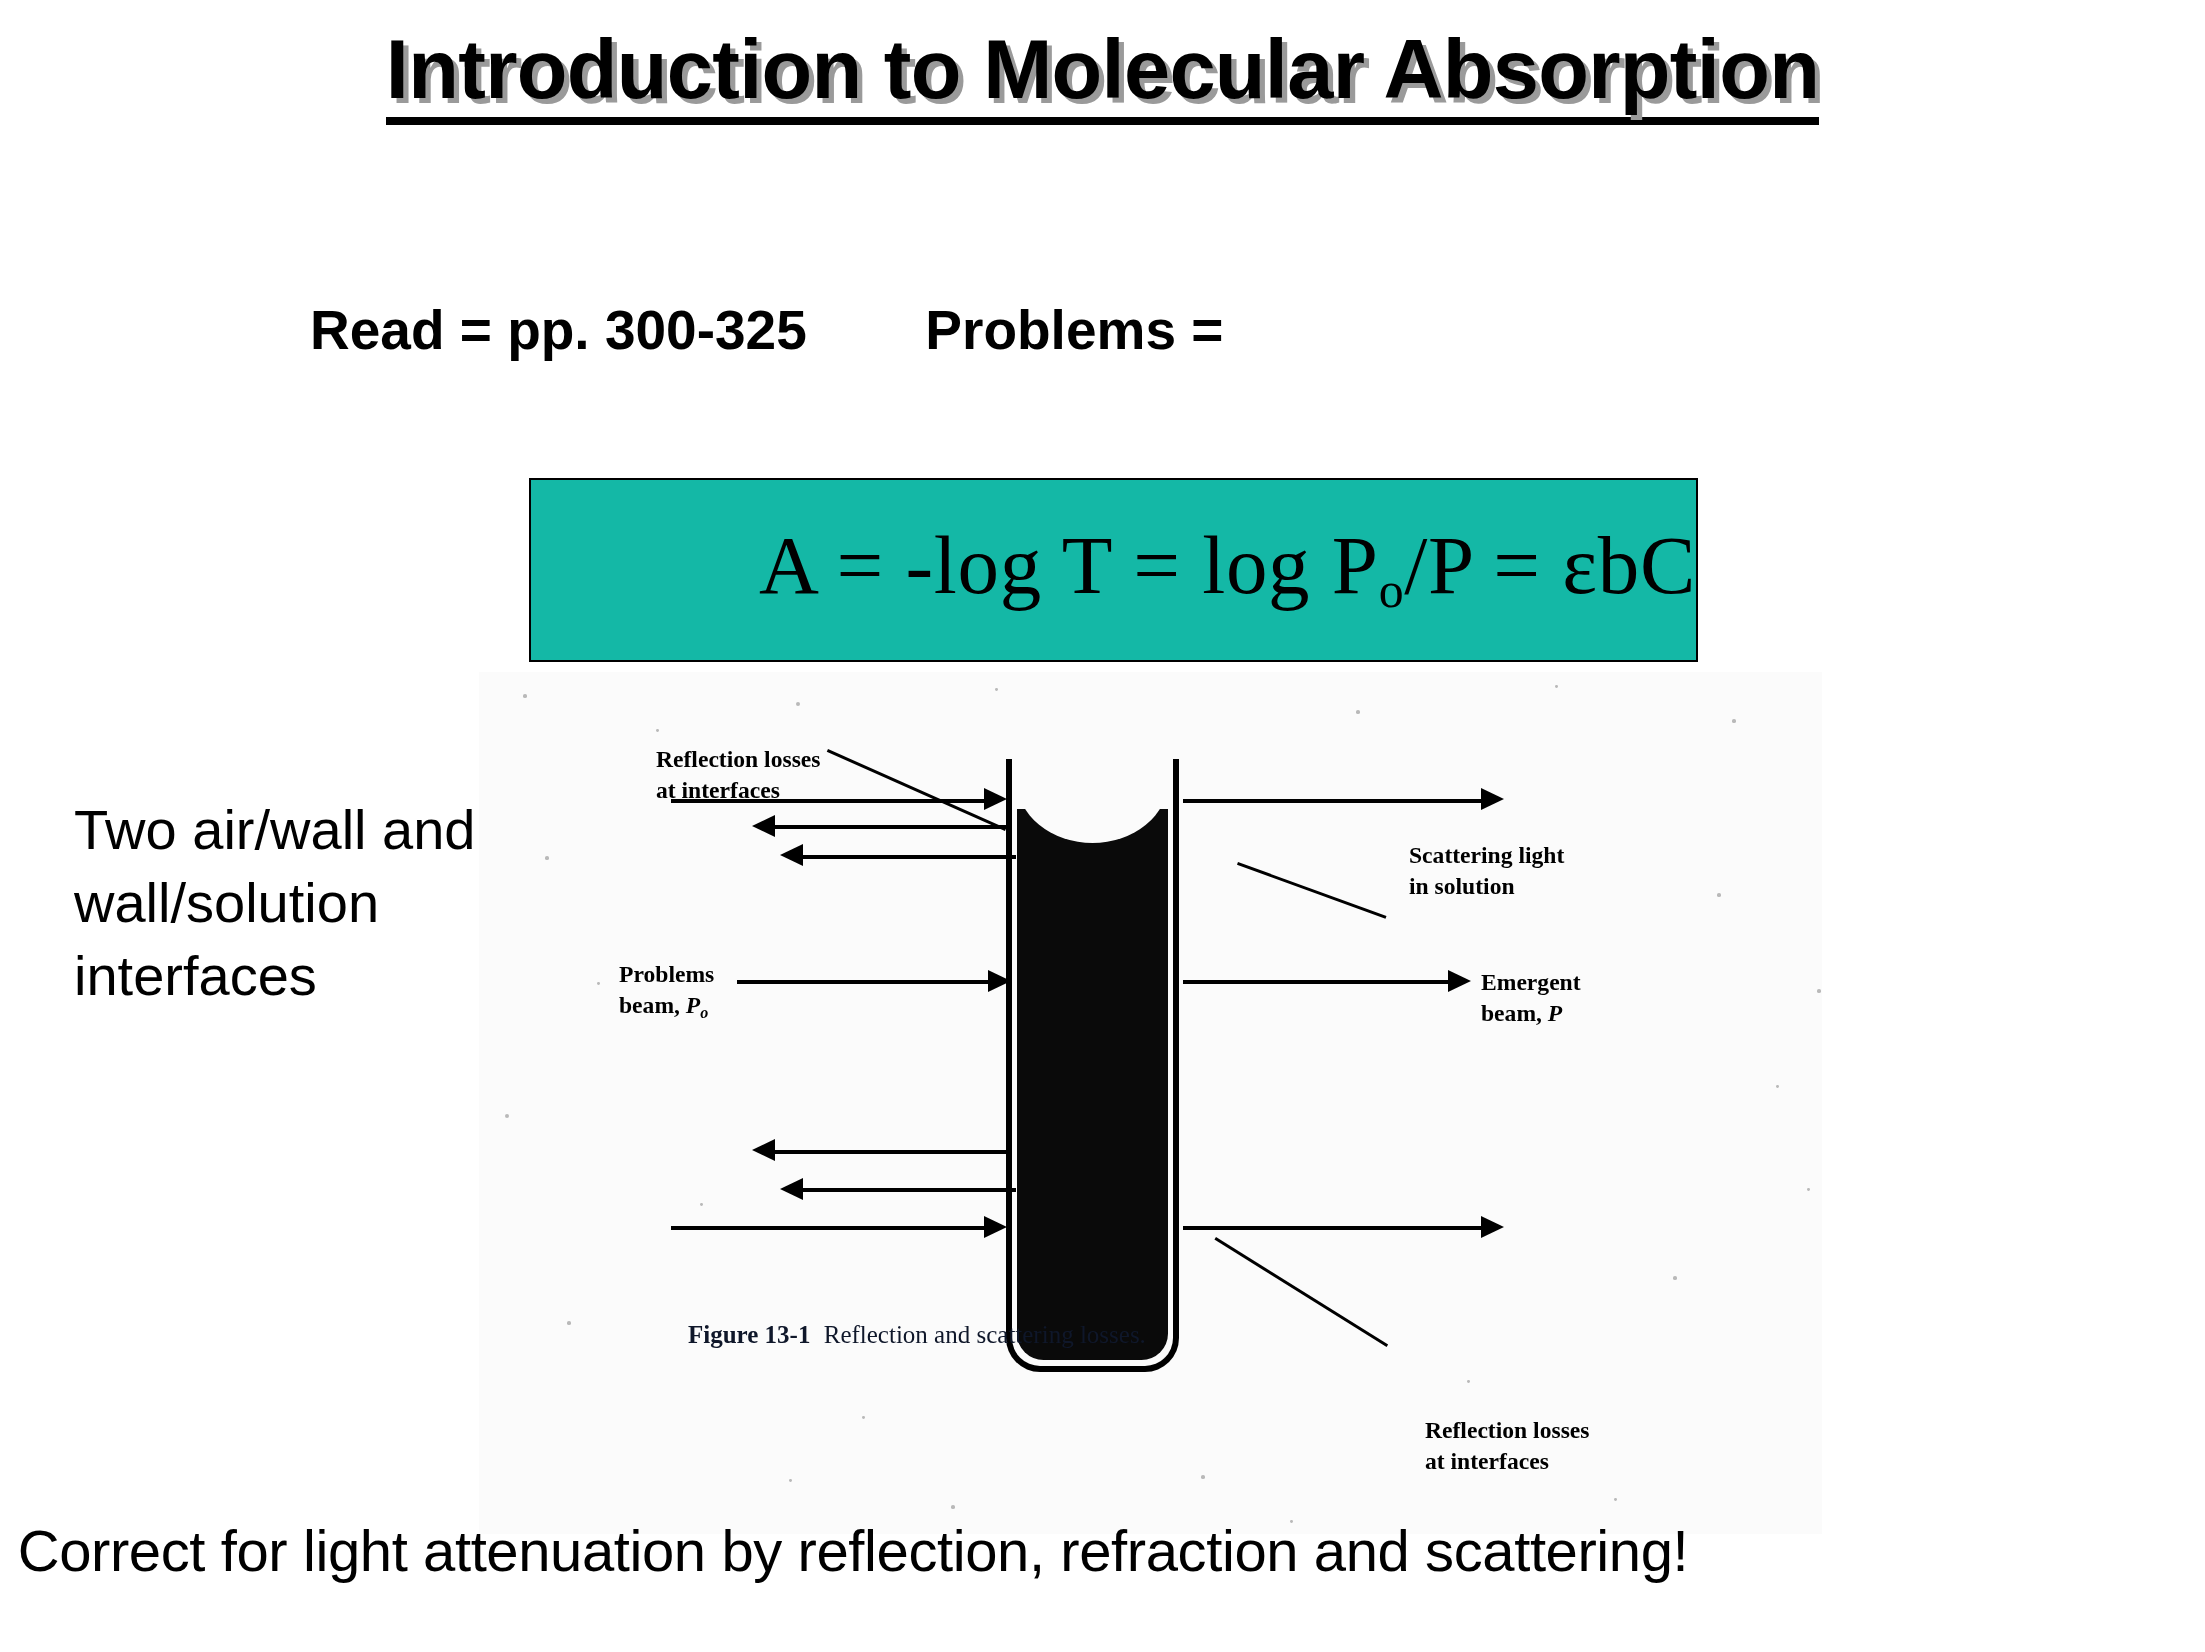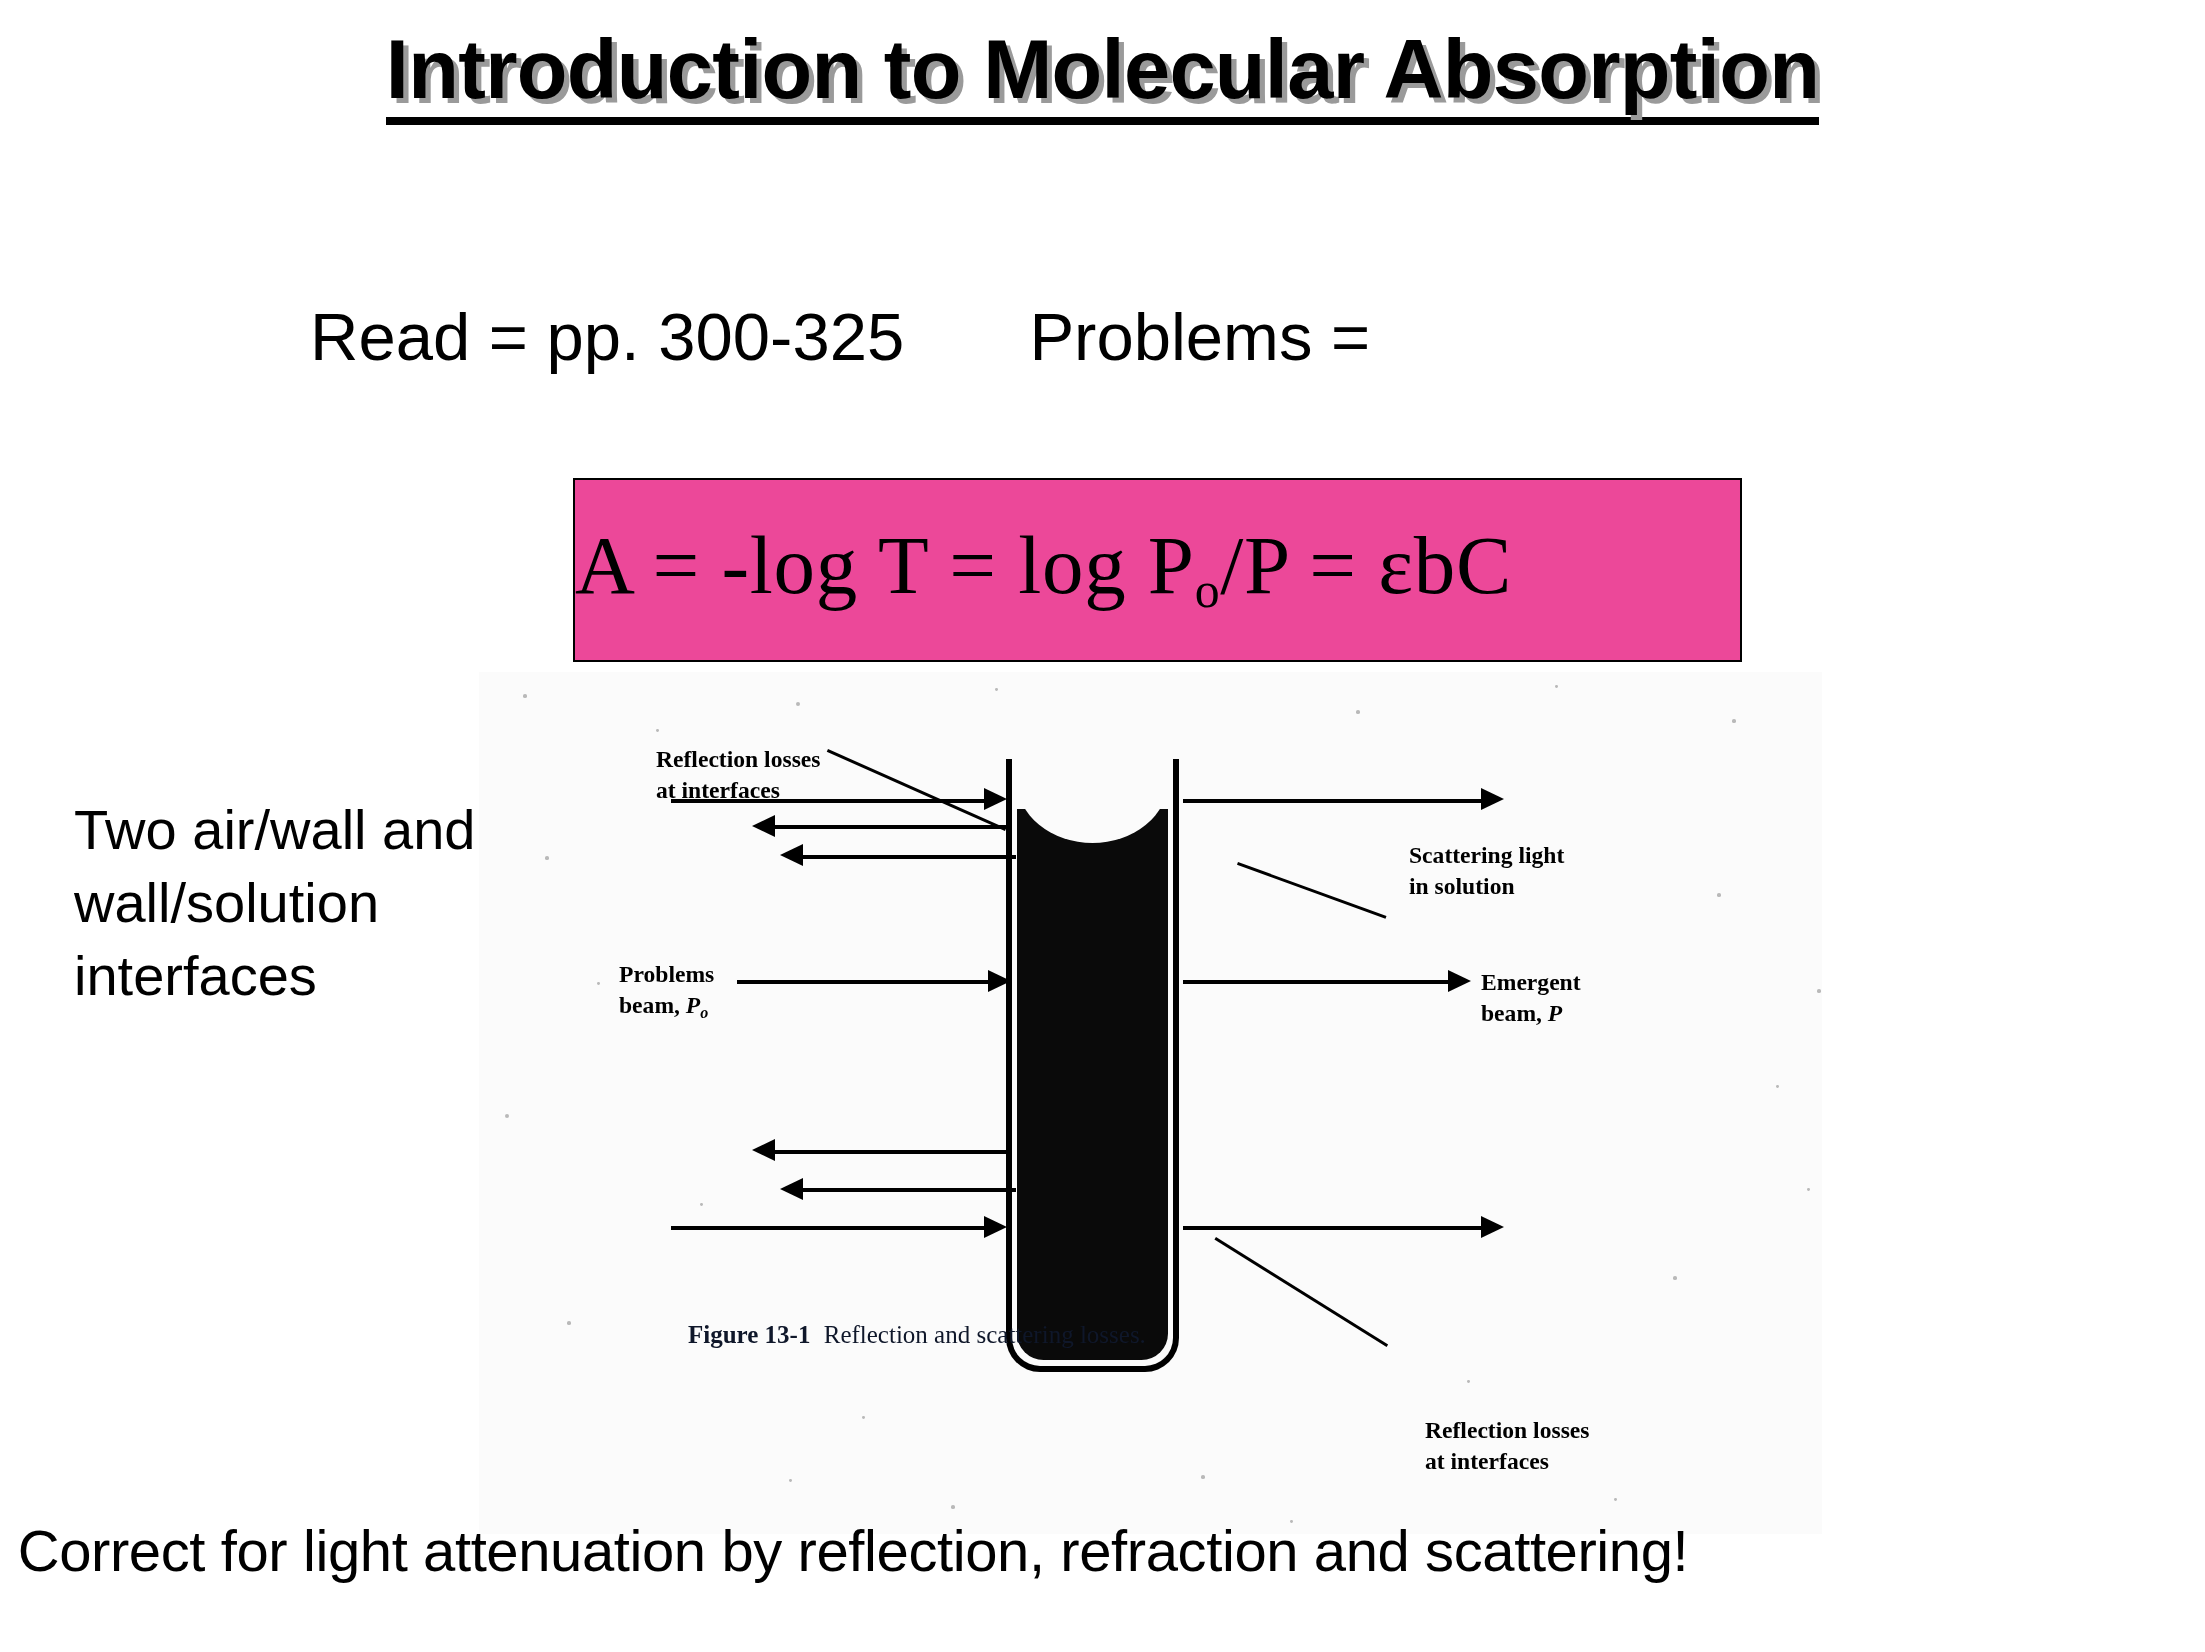--- a/index.html
+++ b/index.html
@@ -36,44 +36,43 @@
     border-bottom: 8px solid #000000;
     padding-bottom: 4px;
     box-shadow: 5.2px 5.2px 0 -0.7px rgba(154,154,154,0);
   }
 
   
   .readline {
     position: absolute;
     left: 310px;
     top: 298px;
-    font-size: 67px;
-    font-weight: normal;
+    font-size: 55px;
+    font-weight: bold;
     white-space: nowrap;
     letter-spacing: 0px;
   }
   .readline .gap {
     display: inline-block;
     width: 88px;
   }
 
   
   .eq-box {
     position: absolute;
     left: 529px;
     top: 478px;
     width: 1169px;
     height: 184px;
     border: 2.9px solid #000000;
     box-sizing: border-box;
-    background: #ec4899;
+    background: #14b8a6;
     display: flex;
     align-items: center;
-    justify-content: flex-start;
-    margin-left: 44px;
+    justify-content: flex-end;
   }
   .eq-text {
     font-family: "Liberation Serif", serif;
     font-size: 83px;
     line-height: 1;
     white-space: nowrap;
     letter-spacing: 0.7px;
   }
   .eq-text sub {
     font-size: 0.6em;

